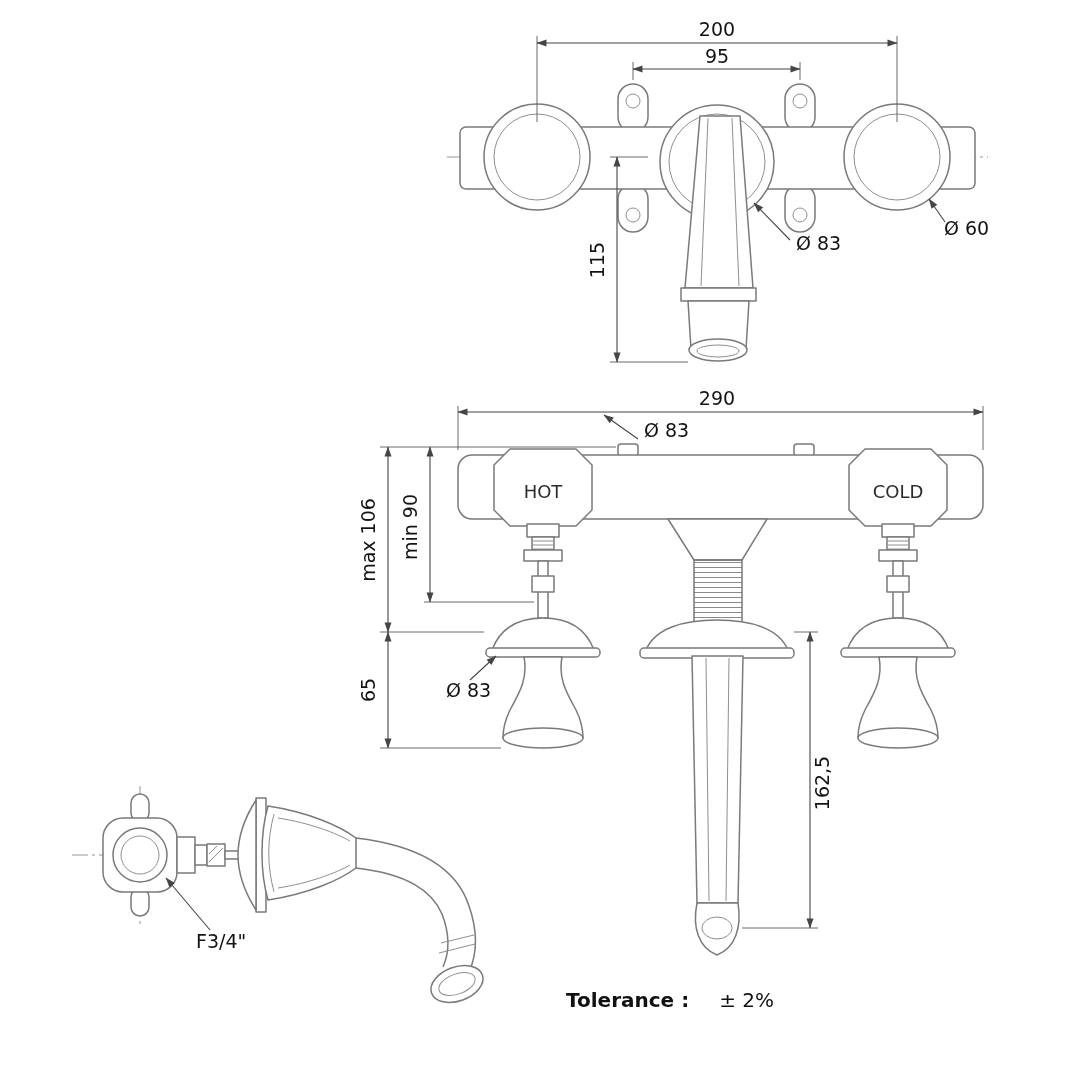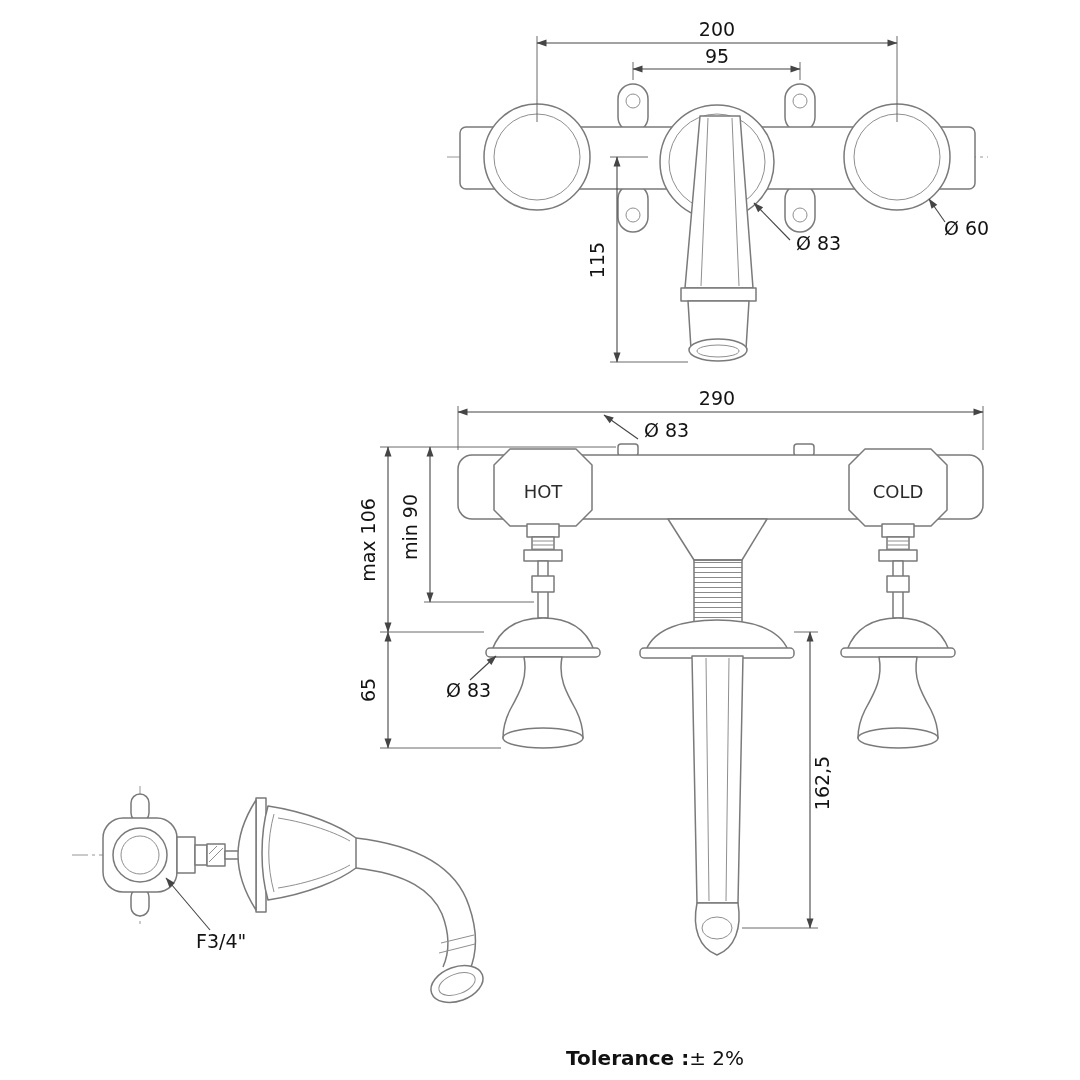--- a/index.html
+++ b/index.html
@@ -6,21 +6,21 @@
   body{width:1080px;height:1080px;position:relative;overflow:hidden;
        font-family:"DejaVu Sans",sans-serif;}
   svg text{font-family:"DejaVu Sans",sans-serif;}
   .part{fill:#fff;stroke:#7a7a7a;stroke-width:1.5;stroke-linejoin:round;}
   .pthin{fill:none;stroke:#8f8f8f;stroke-width:1;}
   .dim{stroke:#454545;stroke-width:1.1;fill:none;}
   .ext{stroke:#5a5a5a;stroke-width:0.9;fill:none;}
   .cl{stroke:#8a8a8a;stroke-width:0.9;fill:none;stroke-dasharray:16 4 3 4;}
   .dimtext{font-size:19px;fill:#131313;}
   .parttext{font-size:18px;fill:#2b2b2b;}
-  .footer{position:absolute;left:566px;top:1046px;display:flex;align-items:flex-end;}
+  .footer{position:absolute;left:566px;top:988px;display:flex;align-items:flex-end;gap:30px;}
   .footer .lab{font-size:20px;font-weight:700;color:#111;}
   .footer .val{font-size:20px;font-weight:400;color:#111;}
 </style>
 </head>
 <body>
 
 <div>
 <svg width="1080" height="1080" viewBox="0 0 1080 1080">
   <defs>
     <marker id="arr" markerWidth="11" markerHeight="9" refX="10" refY="4.5" orient="auto-start-reverse" markerUnits="userSpaceOnUse">

